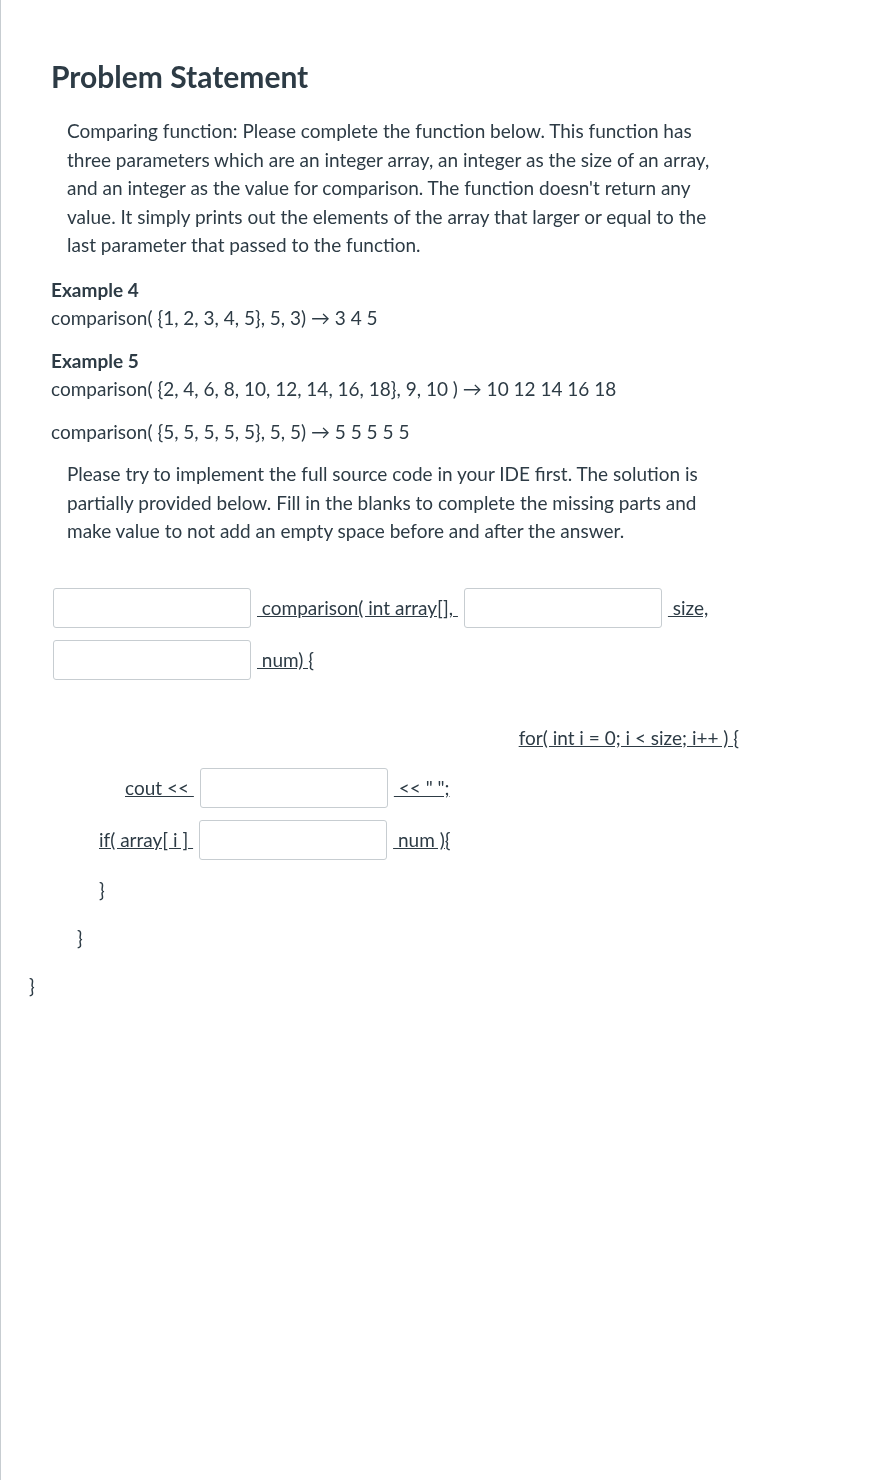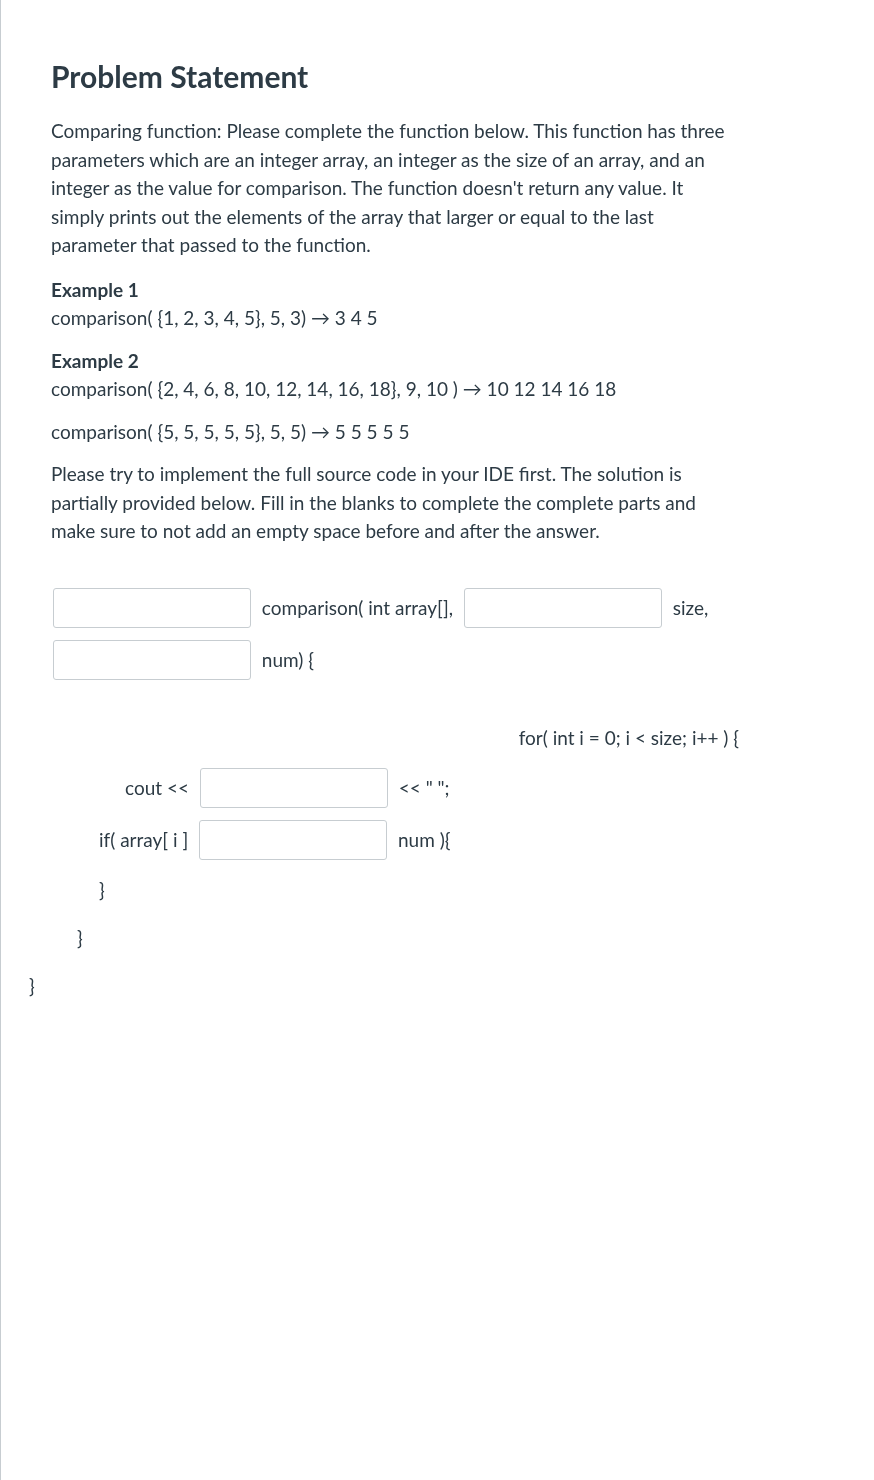--- a/index.html
+++ b/index.html
@@ -22,21 +22,21 @@
   h2 {
     font-weight: 700;
     font-size: 30px;
     margin: 32px 0 18px 0;
     color: #2d3b45;
   }
   h2:first-child {
     margin-top: 24px;
   }
   p {
-    margin: 0 0 16px 0;
+    margin: 0 0 16px 16px;
   }
   .ex-block {
     margin: 10px 0 14px 0;
   }
   .ex-label {
     font-weight: 700;
     display: block;
     margin-bottom: 0px;
   }
   .ex-text {
@@ -68,51 +68,52 @@
     margin: 6px 2px;
   }
   .w-lg { width: 198px; }
   .w-md { width: 188px; }
   .w-sm { width: 188px; }
   .indent-1 { padding-left: 26px; }
   .indent-2 { padding-left: 48px; }
   .indent-3 { padding-left: 74px; }
   .code-text {
     white-space: pre;
+    text-decoration: underline;
   }
   .row-gap {
     margin-top: 28px;
     justify-content: flex-end;
   }
 </style>
 </head>
 <body>
 
 <div class="page">
 
   <h2>Problem Statement</h2>
 
   <p>Comparing function: Please complete the function below. This function has three parameters which are an integer array, an integer as the size of an array, and an integer as the value for comparison. The function doesn't return any value. It simply prints out the elements of the array that larger or equal to the last parameter that passed to the function.</p>
 
   <div class="ex-block">
-    <span class="ex-label">Example 1</span>
+    <span class="ex-label">Example 4</span>
     <span class="ex-text"> comparison( {1, 2, 3, 4, 5}, 5, 3) → 3 4 5</span>
   </div>
 
   <div class="ex-block">
-    <span class="ex-label">Example 2</span>
+    <span class="ex-label">Example 5</span>
     <span class="ex-text">comparison( {2, 4, 6, 8, 10, 12, 14, 16, 18}, 9, 10 ) → 10 12 14 16 18</span>
   </div>
 
   <div class="ex-block">
     <span class="ex-text">comparison( {5, 5, 5, 5, 5}, 5, 5) → 5 5 5 5 5</span>
   </div>
 
 
-  <p>Please try to implement the full source code in your IDE first. The solution is partially provided below. Fill in the blanks to complete the complete parts and make sure to not add an empty space before and after the answer.</p>
+  <p>Please try to implement the full source code in your IDE first. The solution is partially provided below. Fill in the blanks to complete the missing parts and make value to not add an empty space before and after the answer.</p>
 
   <div class="code-block">
 
     <div class="code-line">
       <input type="text" class="blank w-lg" style="">
       <span class="code-text"> comparison( int array[], </span>
       <input type="text" class="blank w-lg" style="">
       <span class="code-text"> size,</span>
     </div>
 

